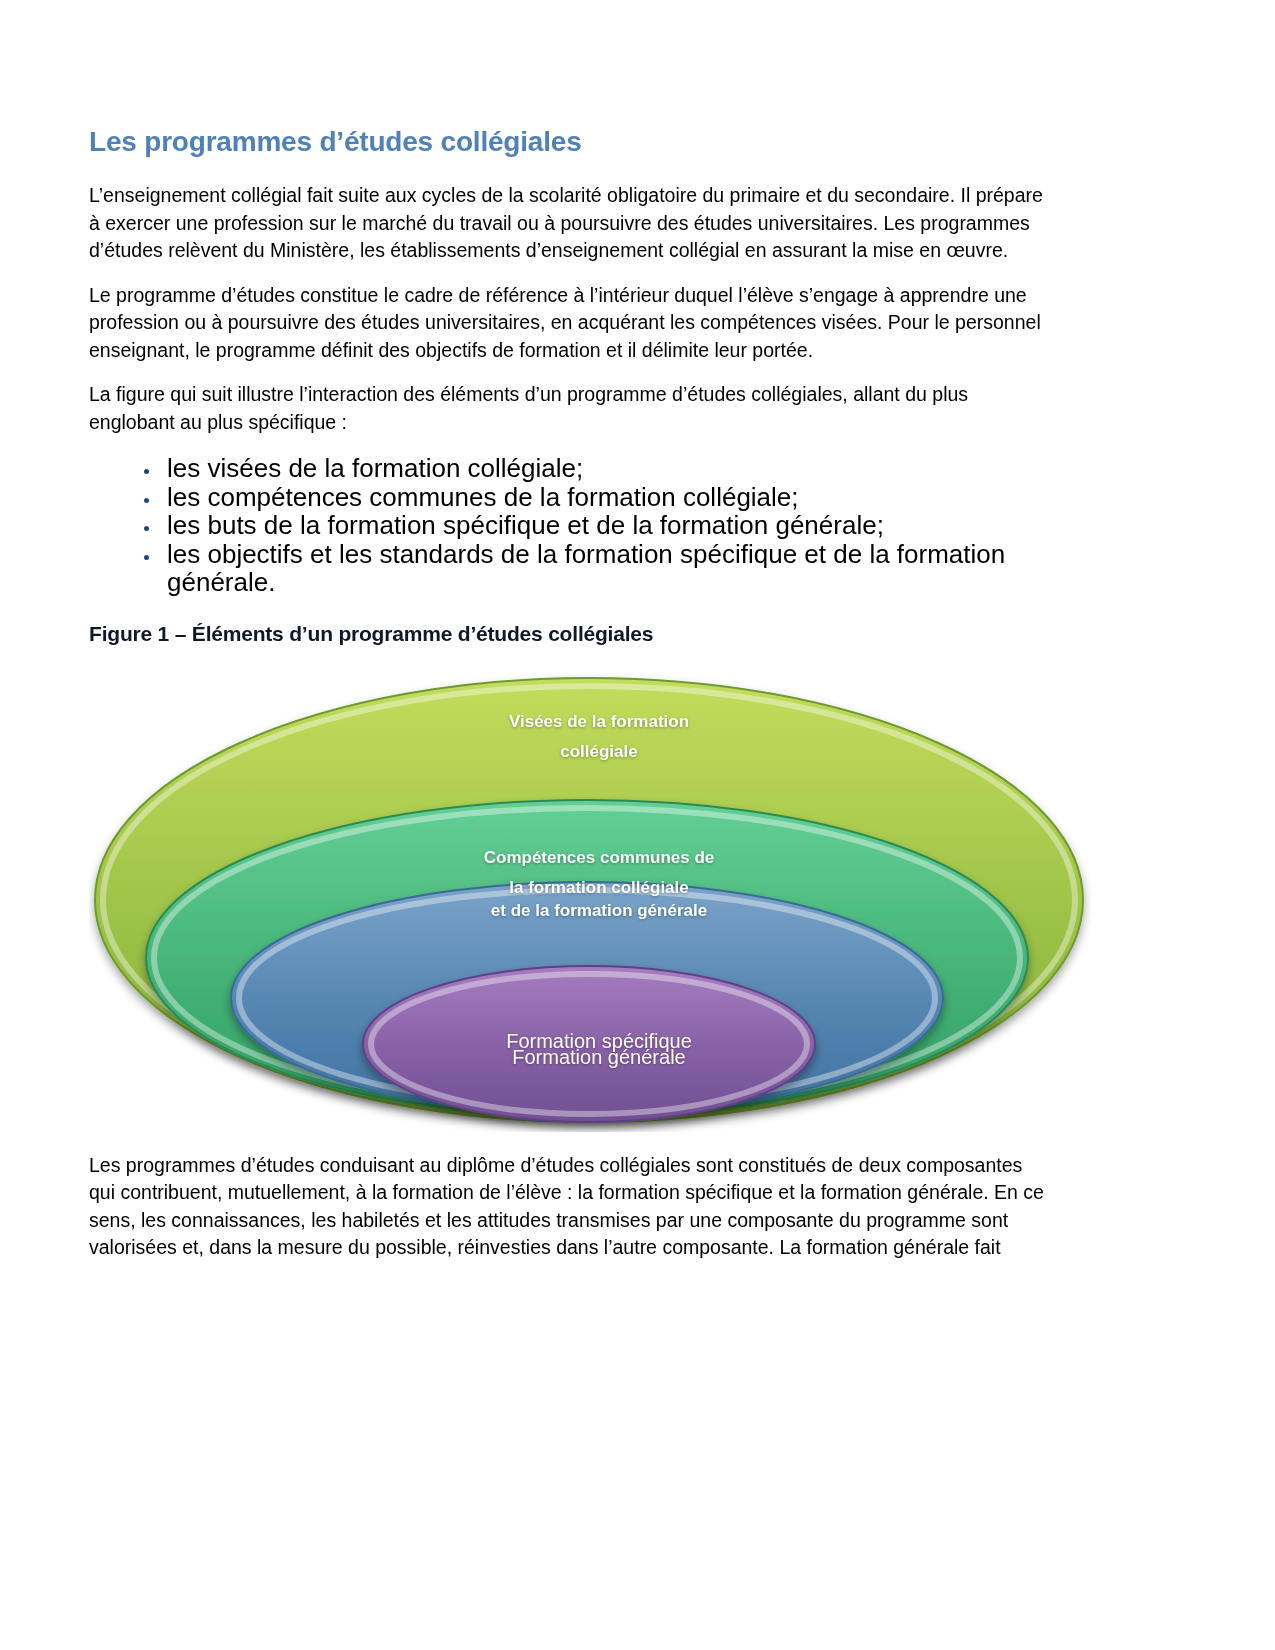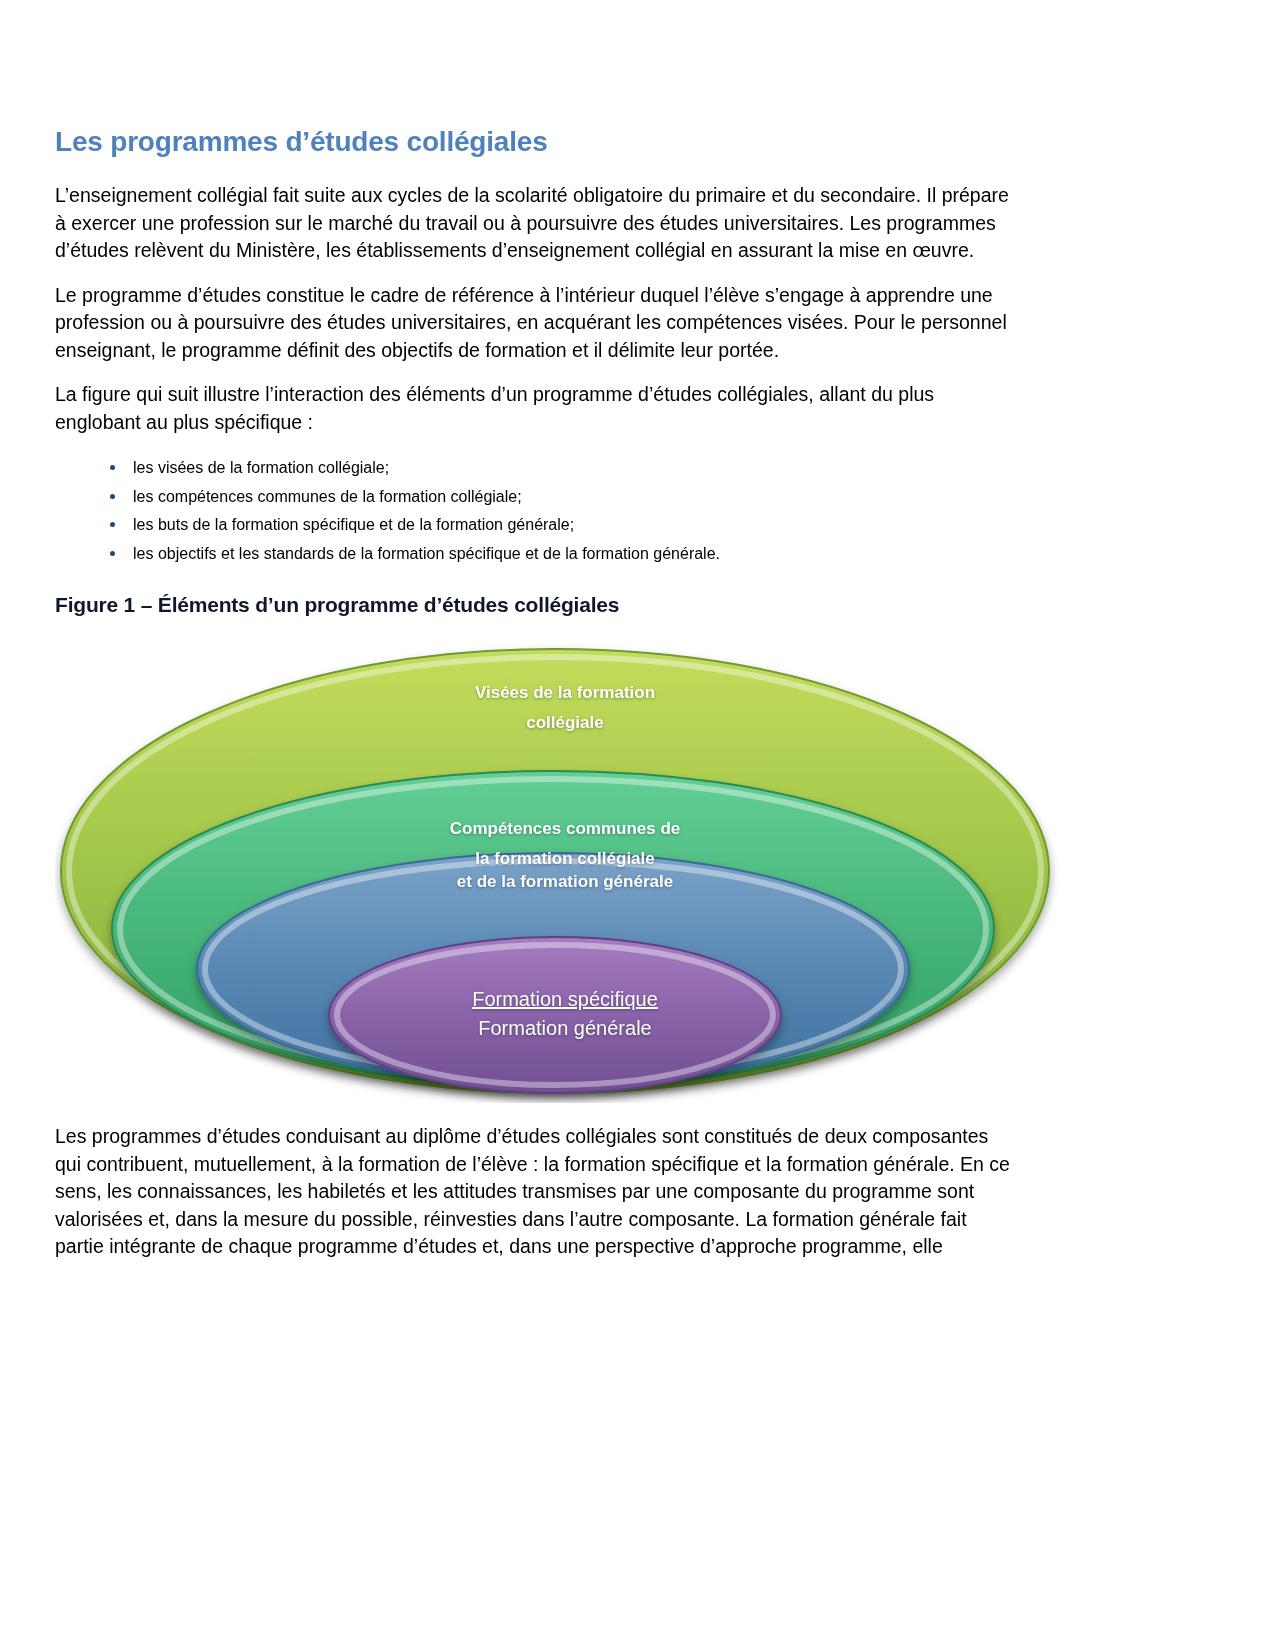--- a/index.html
+++ b/index.html
@@ -1,52 +1,52 @@
 <!DOCTYPE html>
 <html lang="fr"><head>
 <meta charset="utf-8">
 <style>
   html,body{margin:0;padding:0;background:#ffffff;}
   body{font-family:"Liberation Sans","DejaVu Sans",sans-serif;color:#000;}
   .page{
     width:1275px;height:1264px;box-sizing:border-box;
-    padding:124px 127px 0 55px;position:relative;background:#ffffff;overflow:hidden;
+    padding:124px 127px 0 89px;position:relative;background:#ffffff;overflow:hidden;
   }
   .doc-title{
     font-size:28px;line-height:36px;font-weight:bold;color:#4f81bd;
     margin:0 0 22px 0;letter-spacing:-0.2px;
   }
   .body-text{
     width:958px;font-size:19.5px;line-height:27.5px;margin:0 0 17px 0;color:#000;
   }
   ul.bullet-list{
     list-style:disc outside;margin:18px 0 8px 0;padding:0 0 0 72px;width:900px;
   }
   ul.bullet-list li{
-    font-size:16px;line-height:28.5px;padding-left:6px;
+    font-size:26px;line-height:28.5px;padding-left:6px;
   }
   ul.bullet-list li::marker{color:#1f497d;font-size:17px;}
   .figure-caption{
     margin:25px 0 14px 0;font-size:21px;font-weight:bold;color:#0f172a;letter-spacing:-0.2px;
   }
   .figure-wrap{
     position:relative;width:1020px;height:472px;margin:0 0 20px 0;
   }
   .figure-wrap svg{position:absolute;left:0;top:0;}
   .ring-label{
     position:absolute;left:0;right:0;text-align:center;color:#ffffff;
     font-weight:bold;font-size:17px;line-height:30px;
     text-shadow:0 1px 3px rgba(0,0,0,0.35);
   }
   .ring-label.sub{font-weight:normal;font-size:20px;}
   .lbl-ring0{top:47px;}
   .lbl-ring1{top:147px;margin-top:36px;}
   .lbl-ring2{top:236px;}
   .lbl-ring3{top:337px;}
-  .lbl-sub0{top:353px;text-decoration:underline;}
+  .lbl-sub0{top:366px;}
   .lbl-sub1{top:382px;}
   .closing{margin-top:0;}
   .page-number{
     position:absolute;left:0;right:0;top:1524px;text-align:center;
     font-size:17px;color:#000;
   }
 </style>
 </head>
 <body>
 

